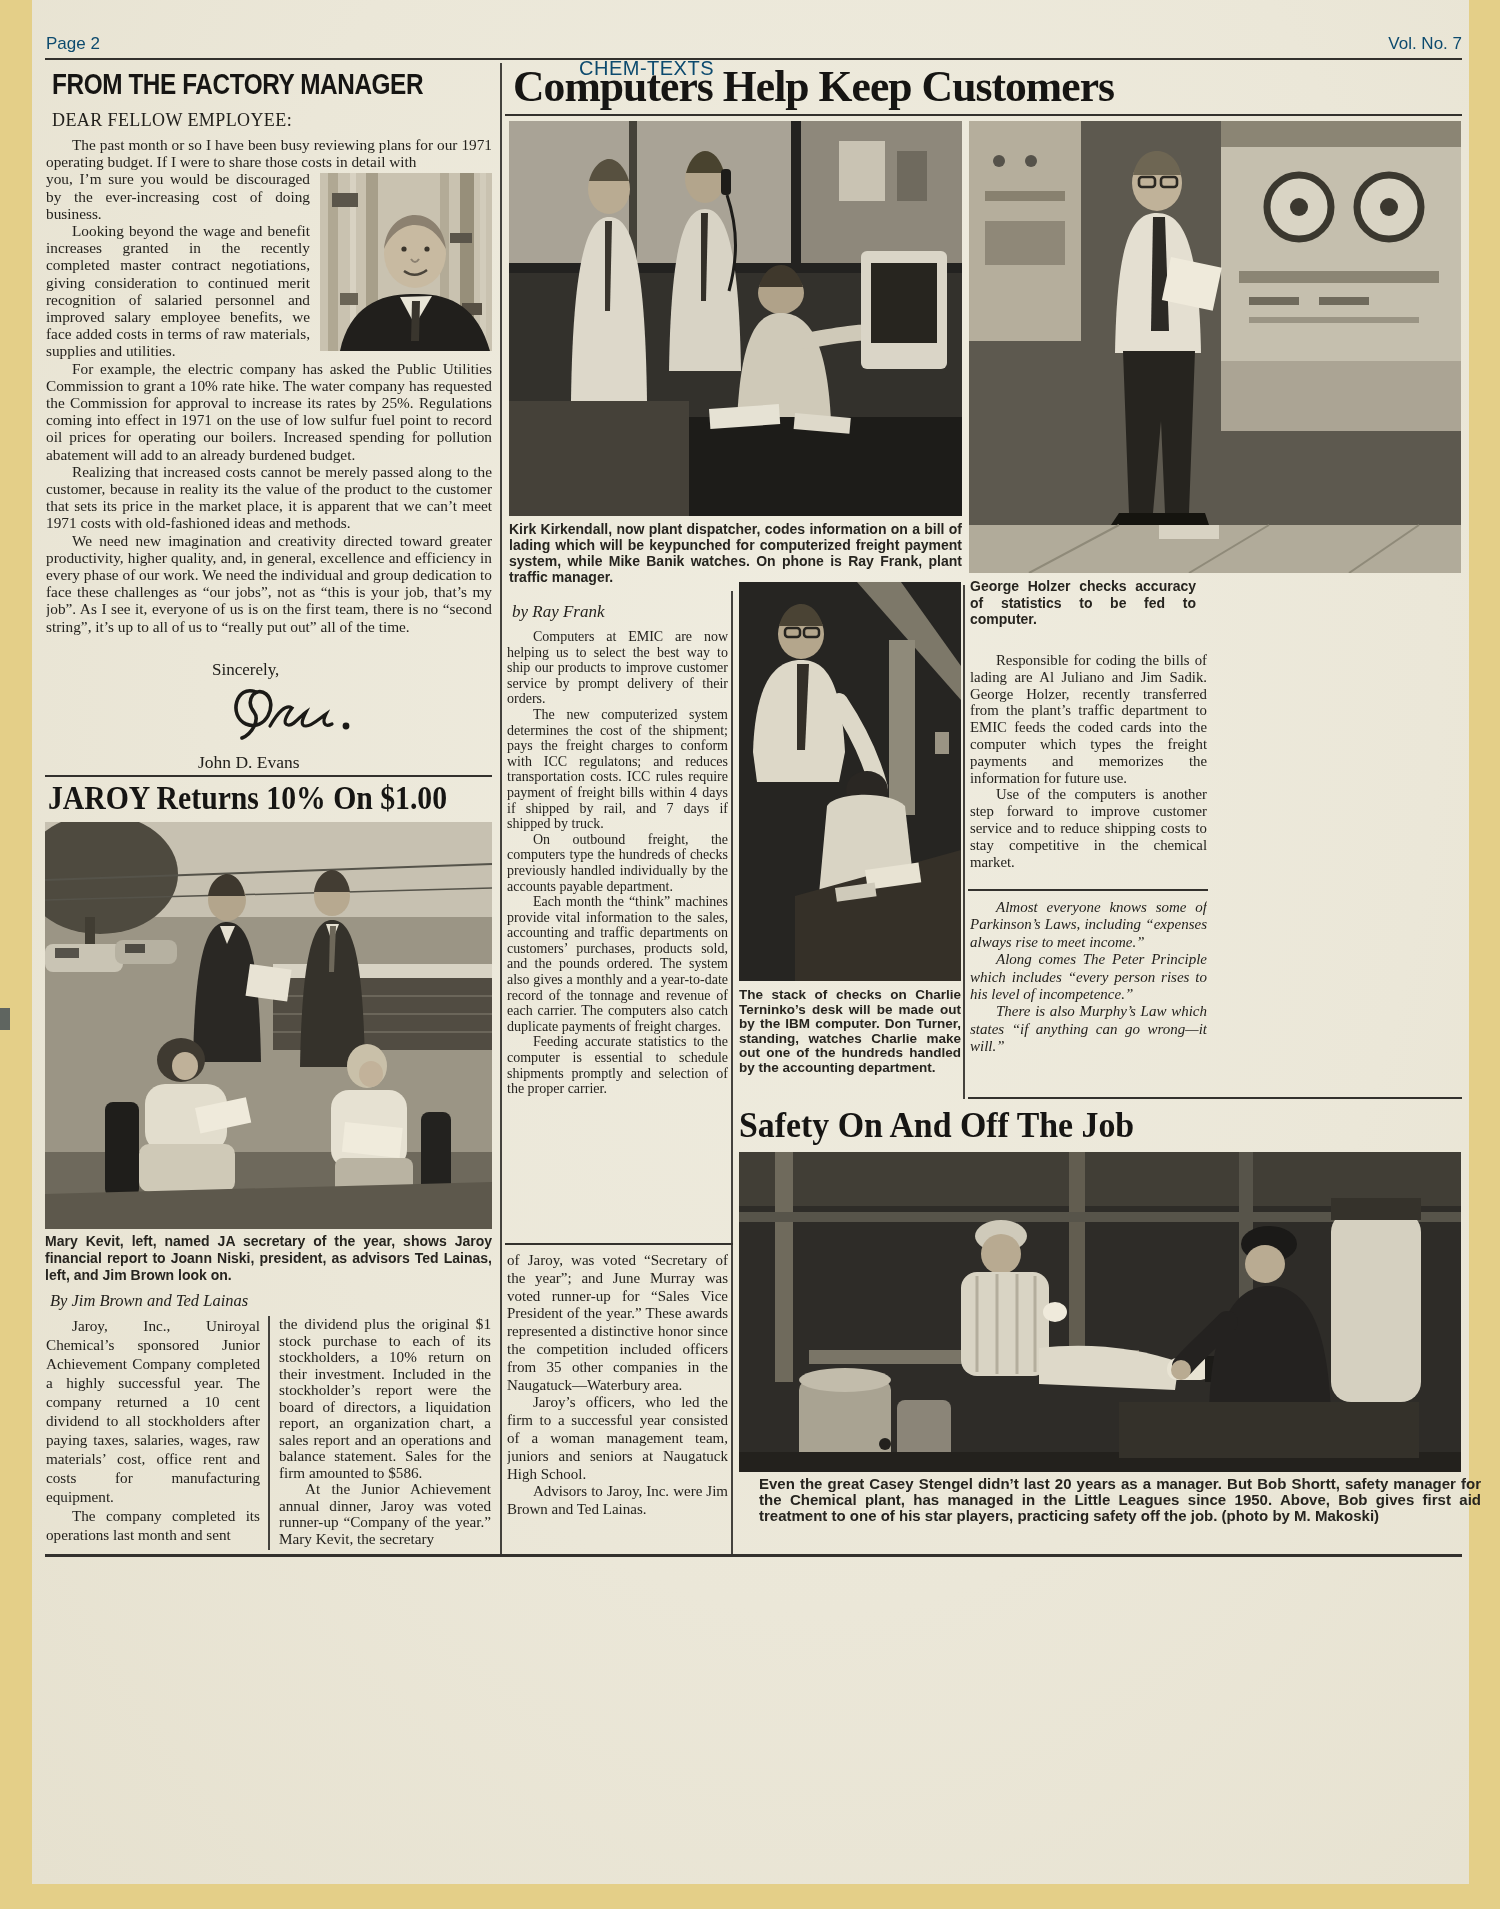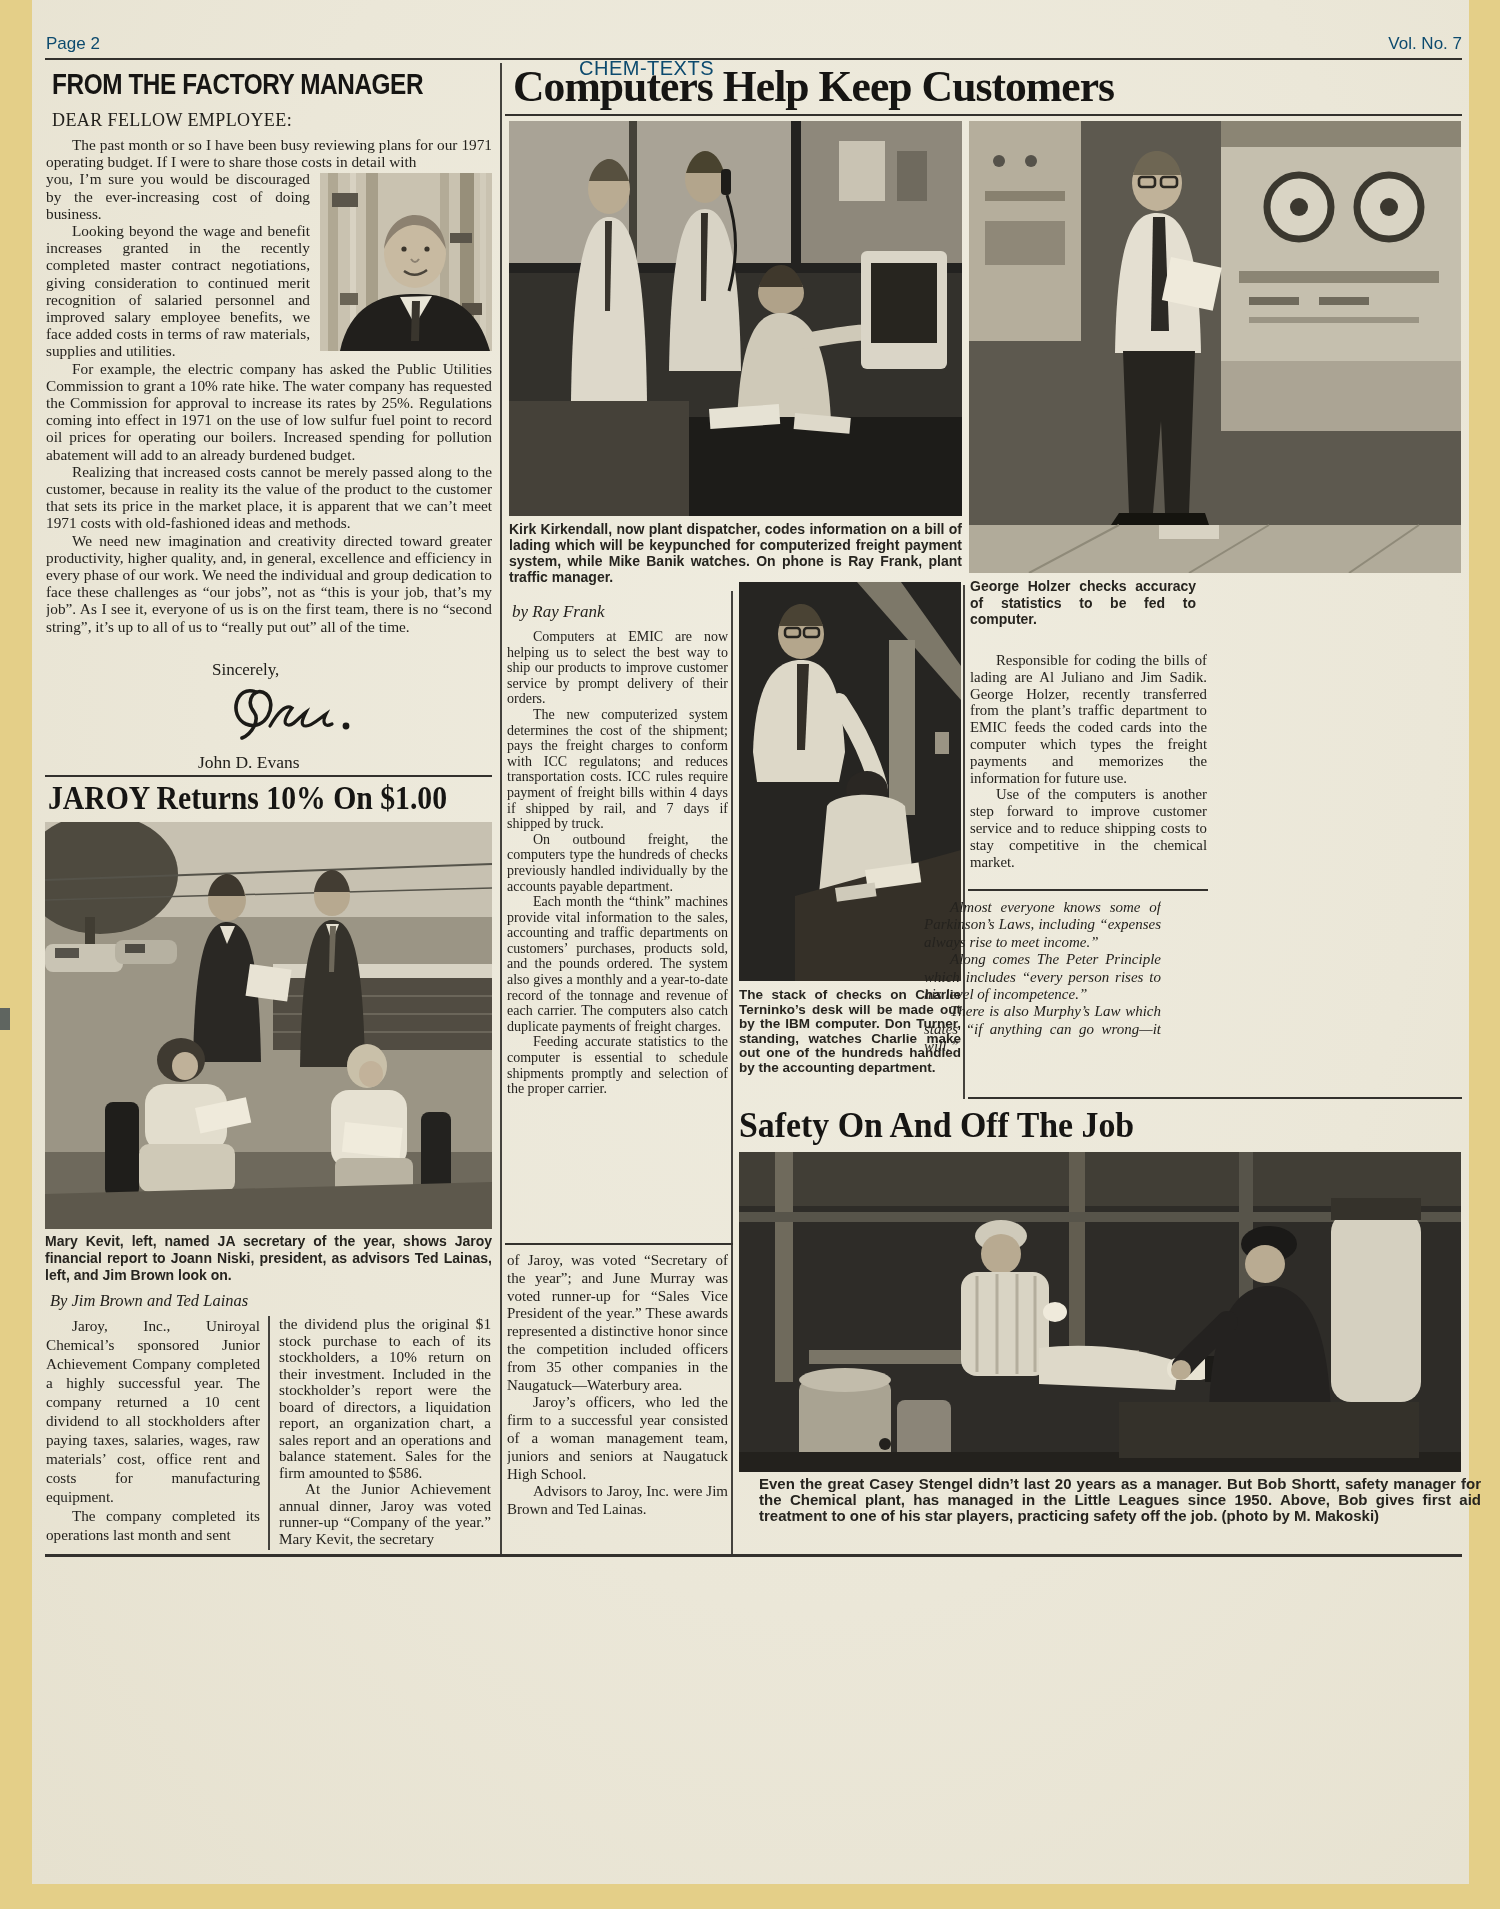--- a/index.html
+++ b/index.html
@@ -257,21 +257,21 @@
   </svg>
 </div>
 <div class="abs cap" style="left:970px;top:578px;width:226px;font-size:14px;line-height:16.5px;">George Holzer checks accuracy of statistics to be fed to computer.</div>
 
 <div class="col body-text" style="left:970px;top:652px;width:237px;height:236px;overflow:hidden;font-size:14.8px;line-height:16.8px;">
   <p>Responsible for coding the bills of lading are Al Juliano and Jim Sadik. George Holzer, recently transferred from the plant’s traffic department to EMIC feeds the coded cards into the computer which types the freight payments and memorizes the information for future use.</p>
   <p>Use of the computers is another step forward to improve customer service and to reduce shipping costs to stay competitive in the chemical market.</p>
 </div>
 
 <div class="hrule" style="left:968px;top:889px;width:240px;height:1.5px;"></div>
-<div class="col body-text quotes" style="left:924px;top:899px;width:237px;height:196px;overflow:hidden;font-size:15px;line-height:17.4px;">
+<div class="col body-text quotes" style="left:970px;top:899px;width:237px;height:196px;overflow:hidden;font-size:15px;line-height:17.4px;">
   <p>Almost everyone knows some of Parkinson’s Laws, including “expenses always rise to meet income.”</p>
   <p>Along comes The Peter Principle which includes “every person rises to his level of incompetence.”</p>
   <p>There is also Murphy’s Law which states “if anything can go wrong—it will.”</p>
 </div>
 
 <div class="hrule" style="left:968px;top:1097px;width:494px;height:1.5px;"></div>
 <div class="abs headline-serif" style="left:739px;top:1104px;font-size:36px;transform:scaleX(.94);">Safety On And Off The Job</div>
 
 <div class="photo" style="left:739px;top:1152px;width:722px;height:320px;">
   <svg viewBox="0 0 722 320" preserveAspectRatio="none">

